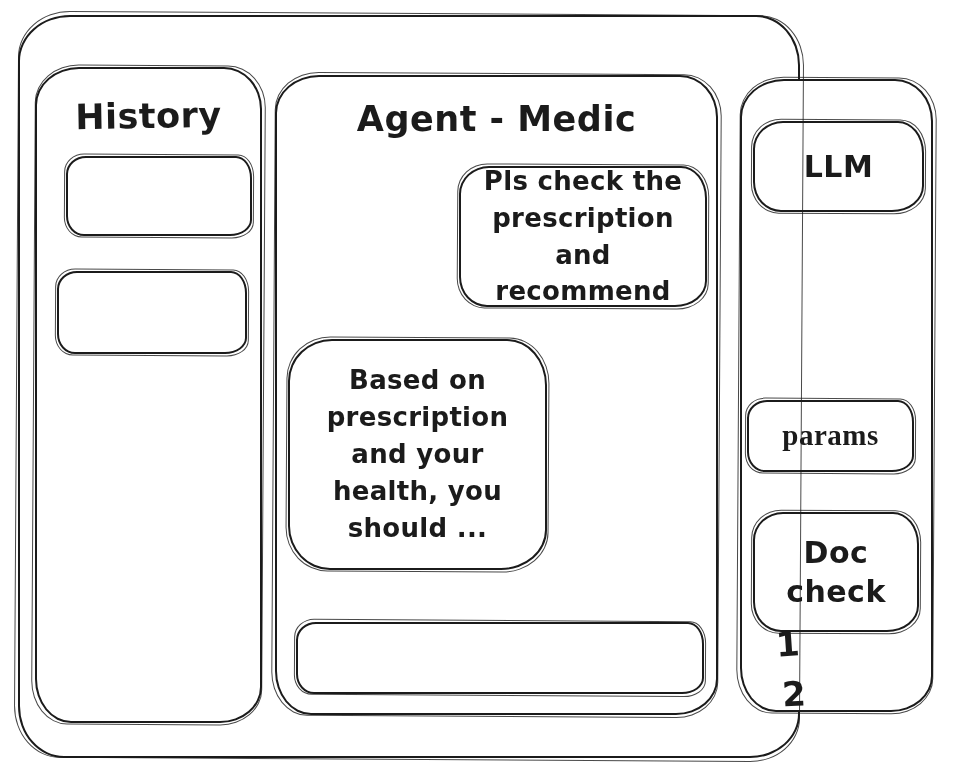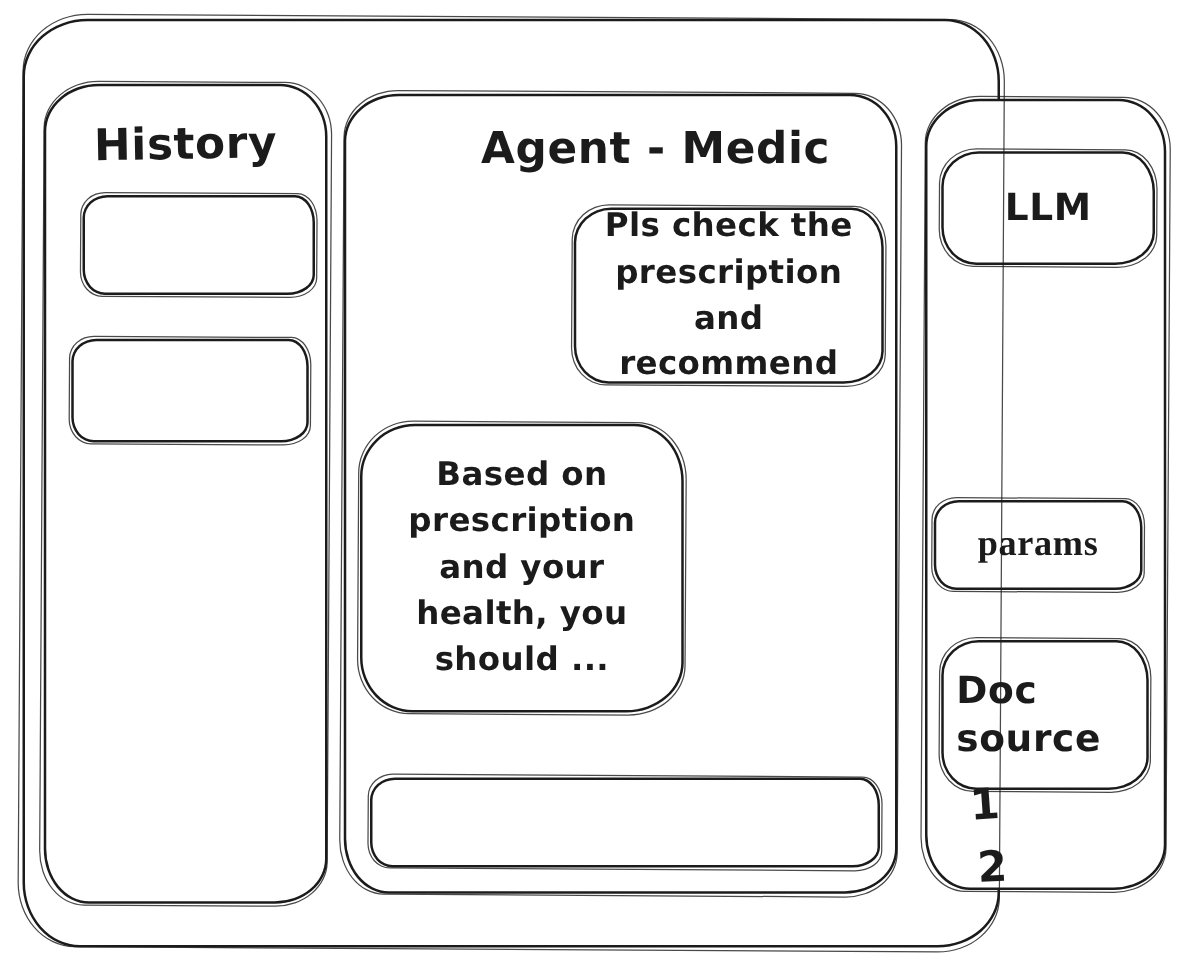--- a/index.html
+++ b/index.html
@@ -43,38 +43,39 @@
   .panel-title {
     position: absolute;
     left: 0;
     width: 100%;
     text-align: center;
     font-weight: 700;
     letter-spacing: 0.5px;
     white-space: nowrap;
   }
   .history-title { top: 27px; font-size: 35px; transform: rotate(-1deg); }
-  .chat-title    { top: 22px; font-size: 35px; margin-left: 28px; }
+  .chat-title    { top: 22px; font-size: 35px; }
 
   .bubble {
     display: flex;
     align-items: center;
     justify-content: center;
     text-align: center;
     padding: 8px 12px;
     font-size: 26px;
     font-weight: 600;
     line-height: 1.42;
     letter-spacing: 0.3px;
   }
 
   .tool-box {
     display: flex;
     align-items: center;
     justify-content: center;
+    text-align: center;
     font-size: 30px;
     font-weight: 700;
     letter-spacing: 0.5px;
     line-height: 1.3;
     padding: 4px 10px;
     cursor: pointer;
   }
   .history-item { cursor: pointer; }
 
   .input-wrap { padding: 0; }
@@ -137,21 +138,21 @@
       <div class="sketch r-bubble tool-box" style="left:11px; top:40px; width:171px; height:91px;">
         <span>LLM</span>
       </div>
 
 
       <div class="sketch r-box tool-box" style="left:5px; top:319px; width:167px; height:72px; font-size:29px;font-family:Liberation Serif, serif;">
         <span>params</span>
       </div>
 
       <div class="sketch r-bubble tool-box" style="left:11px; top:431px; width:166px; height:120px;">
-        <span>Doc source</span>
+        <span>Doc check</span>
       </div>
 
       <div class="annotation" style="left:34px; top:546px; transform:rotate(-4deg);">1</div>
       <div class="annotation" style="left:40px; top:596px; transform:rotate(-3deg);">2</div>
     </div>
 
   </div>
 </div>
 
 </body></html>

